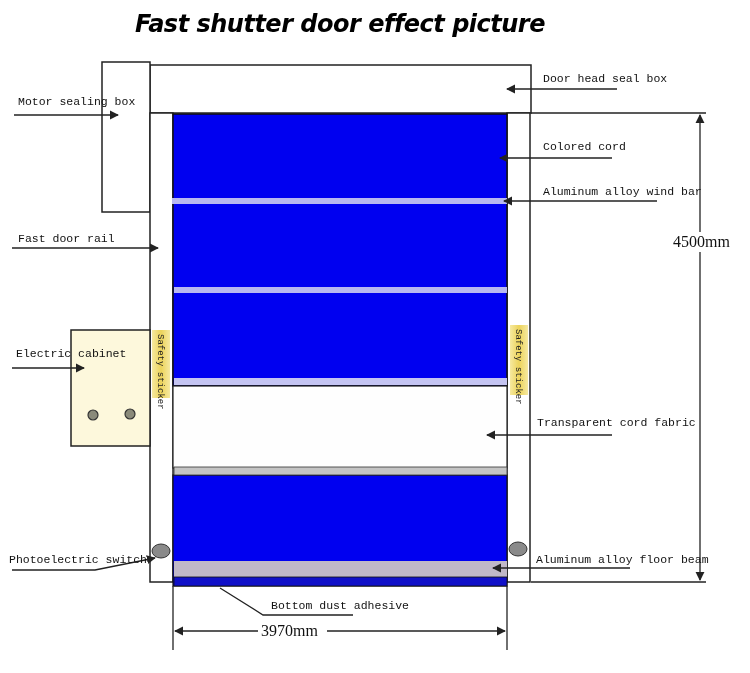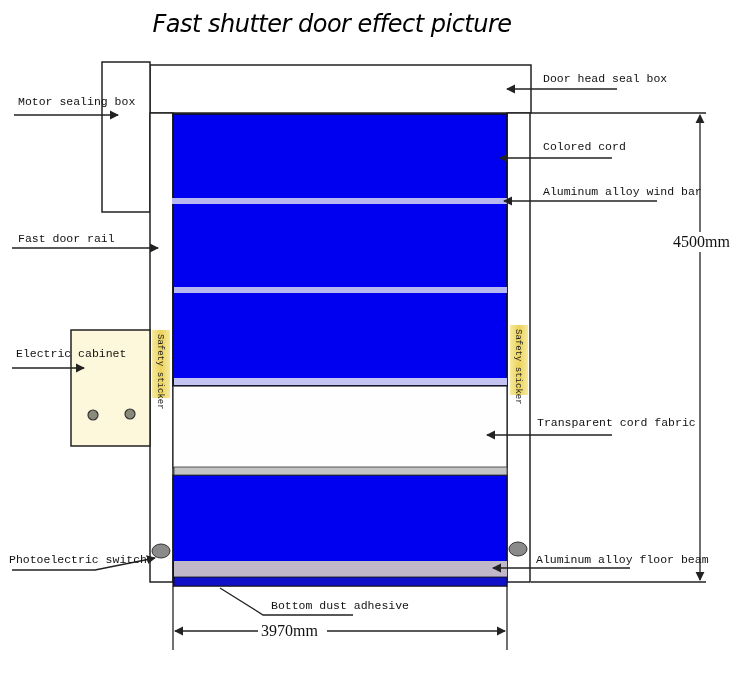--- a/index.html
+++ b/index.html
@@ -1,20 +1,20 @@
 <!DOCTYPE html>
 <html><head>
 <meta charset="utf-8">
 <style>
   html, body { margin:0; padding:0; background:#ffffff; }
   body { width:750px; height:673px; position:relative; overflow:hidden; }
   .title {
     position:absolute; left:0; top:10px; width:664px; text-align:center;
-    font-family:"DejaVu Sans", sans-serif; font-weight:normal; font-style:italic;
-    font-size:24px; color:#000; letter-spacing:-0.5px;
+    font-family:"DejaVu Sans", sans-serif; font-weight:bold; font-style:italic;
+    font-size:24px; color:#000; letter-spacing:-0.5px;padding-left:8px;
   }
   svg { position:absolute; left:0; top:0; }
   .lbl { font-family:"Liberation Mono", monospace; font-size:11.5px; fill:#111; }
   .dim { font-family:"Liberation Serif", serif; font-size:16px; fill:#111; }
   .sticker { font-family:"Liberation Mono", monospace; font-size:9px; fill:#222; }
 </style>
 </head>
 <body>
 
 <div class="title">Fast shutter door effect picture</div>

